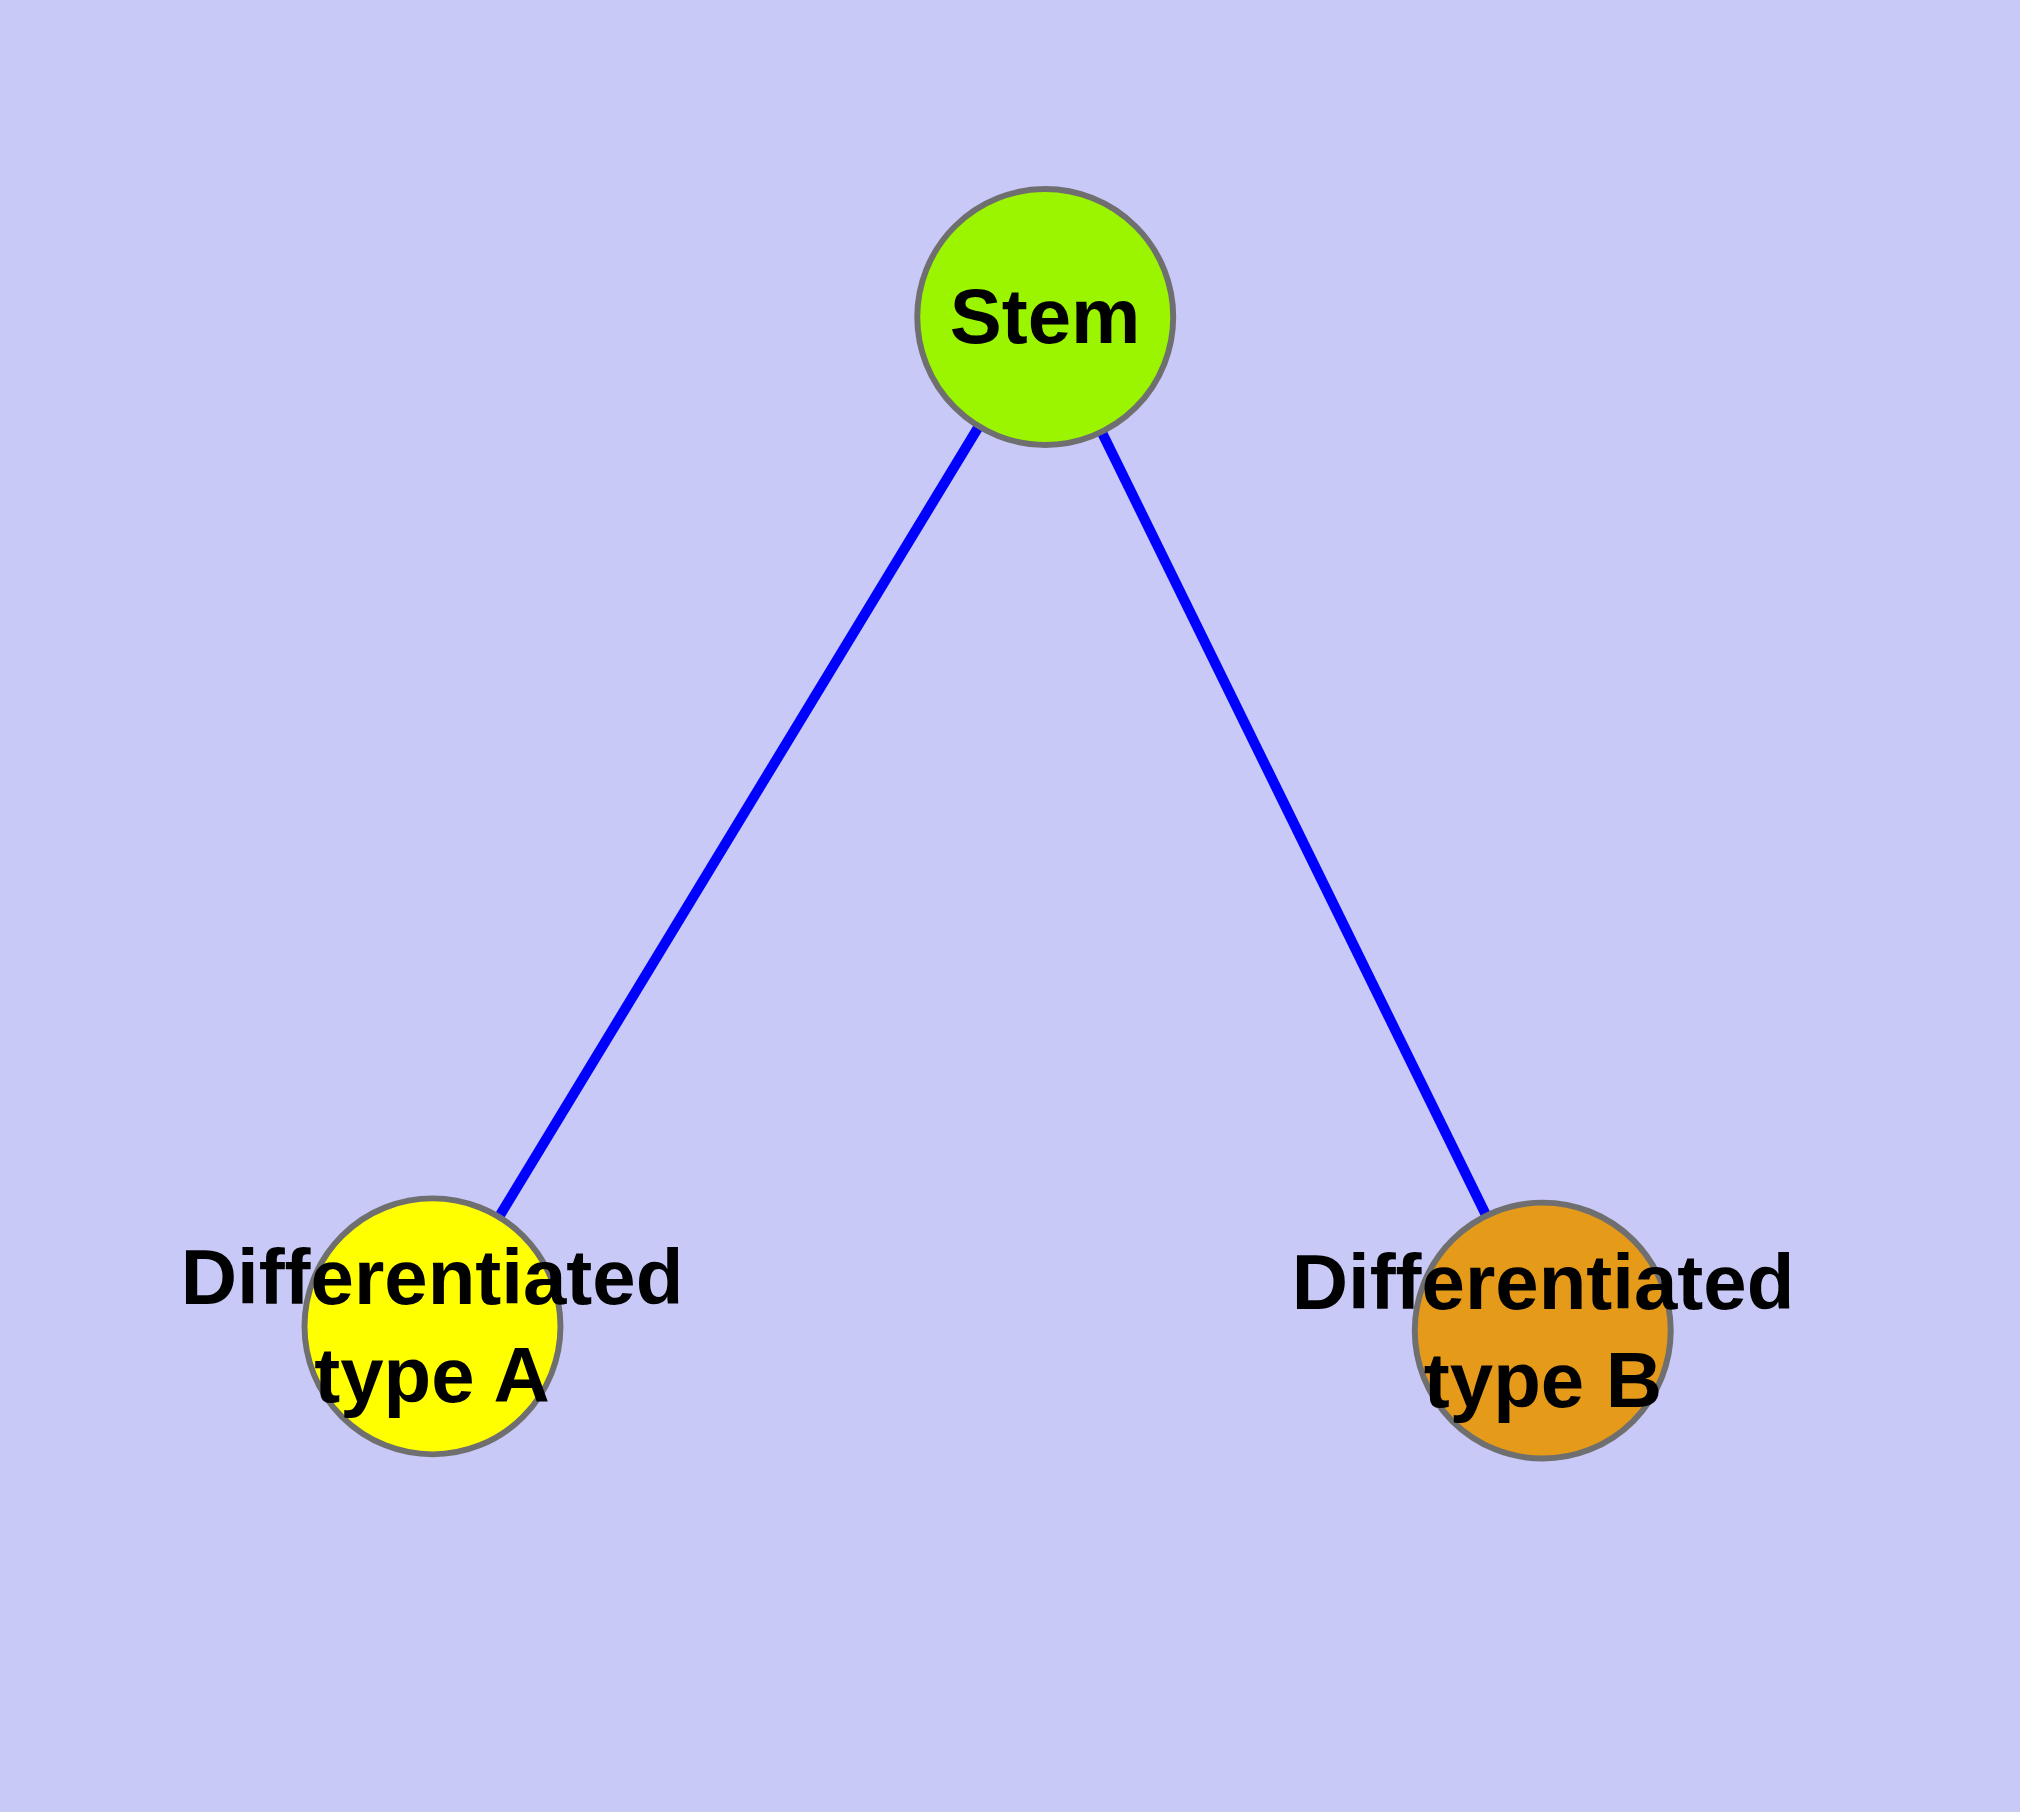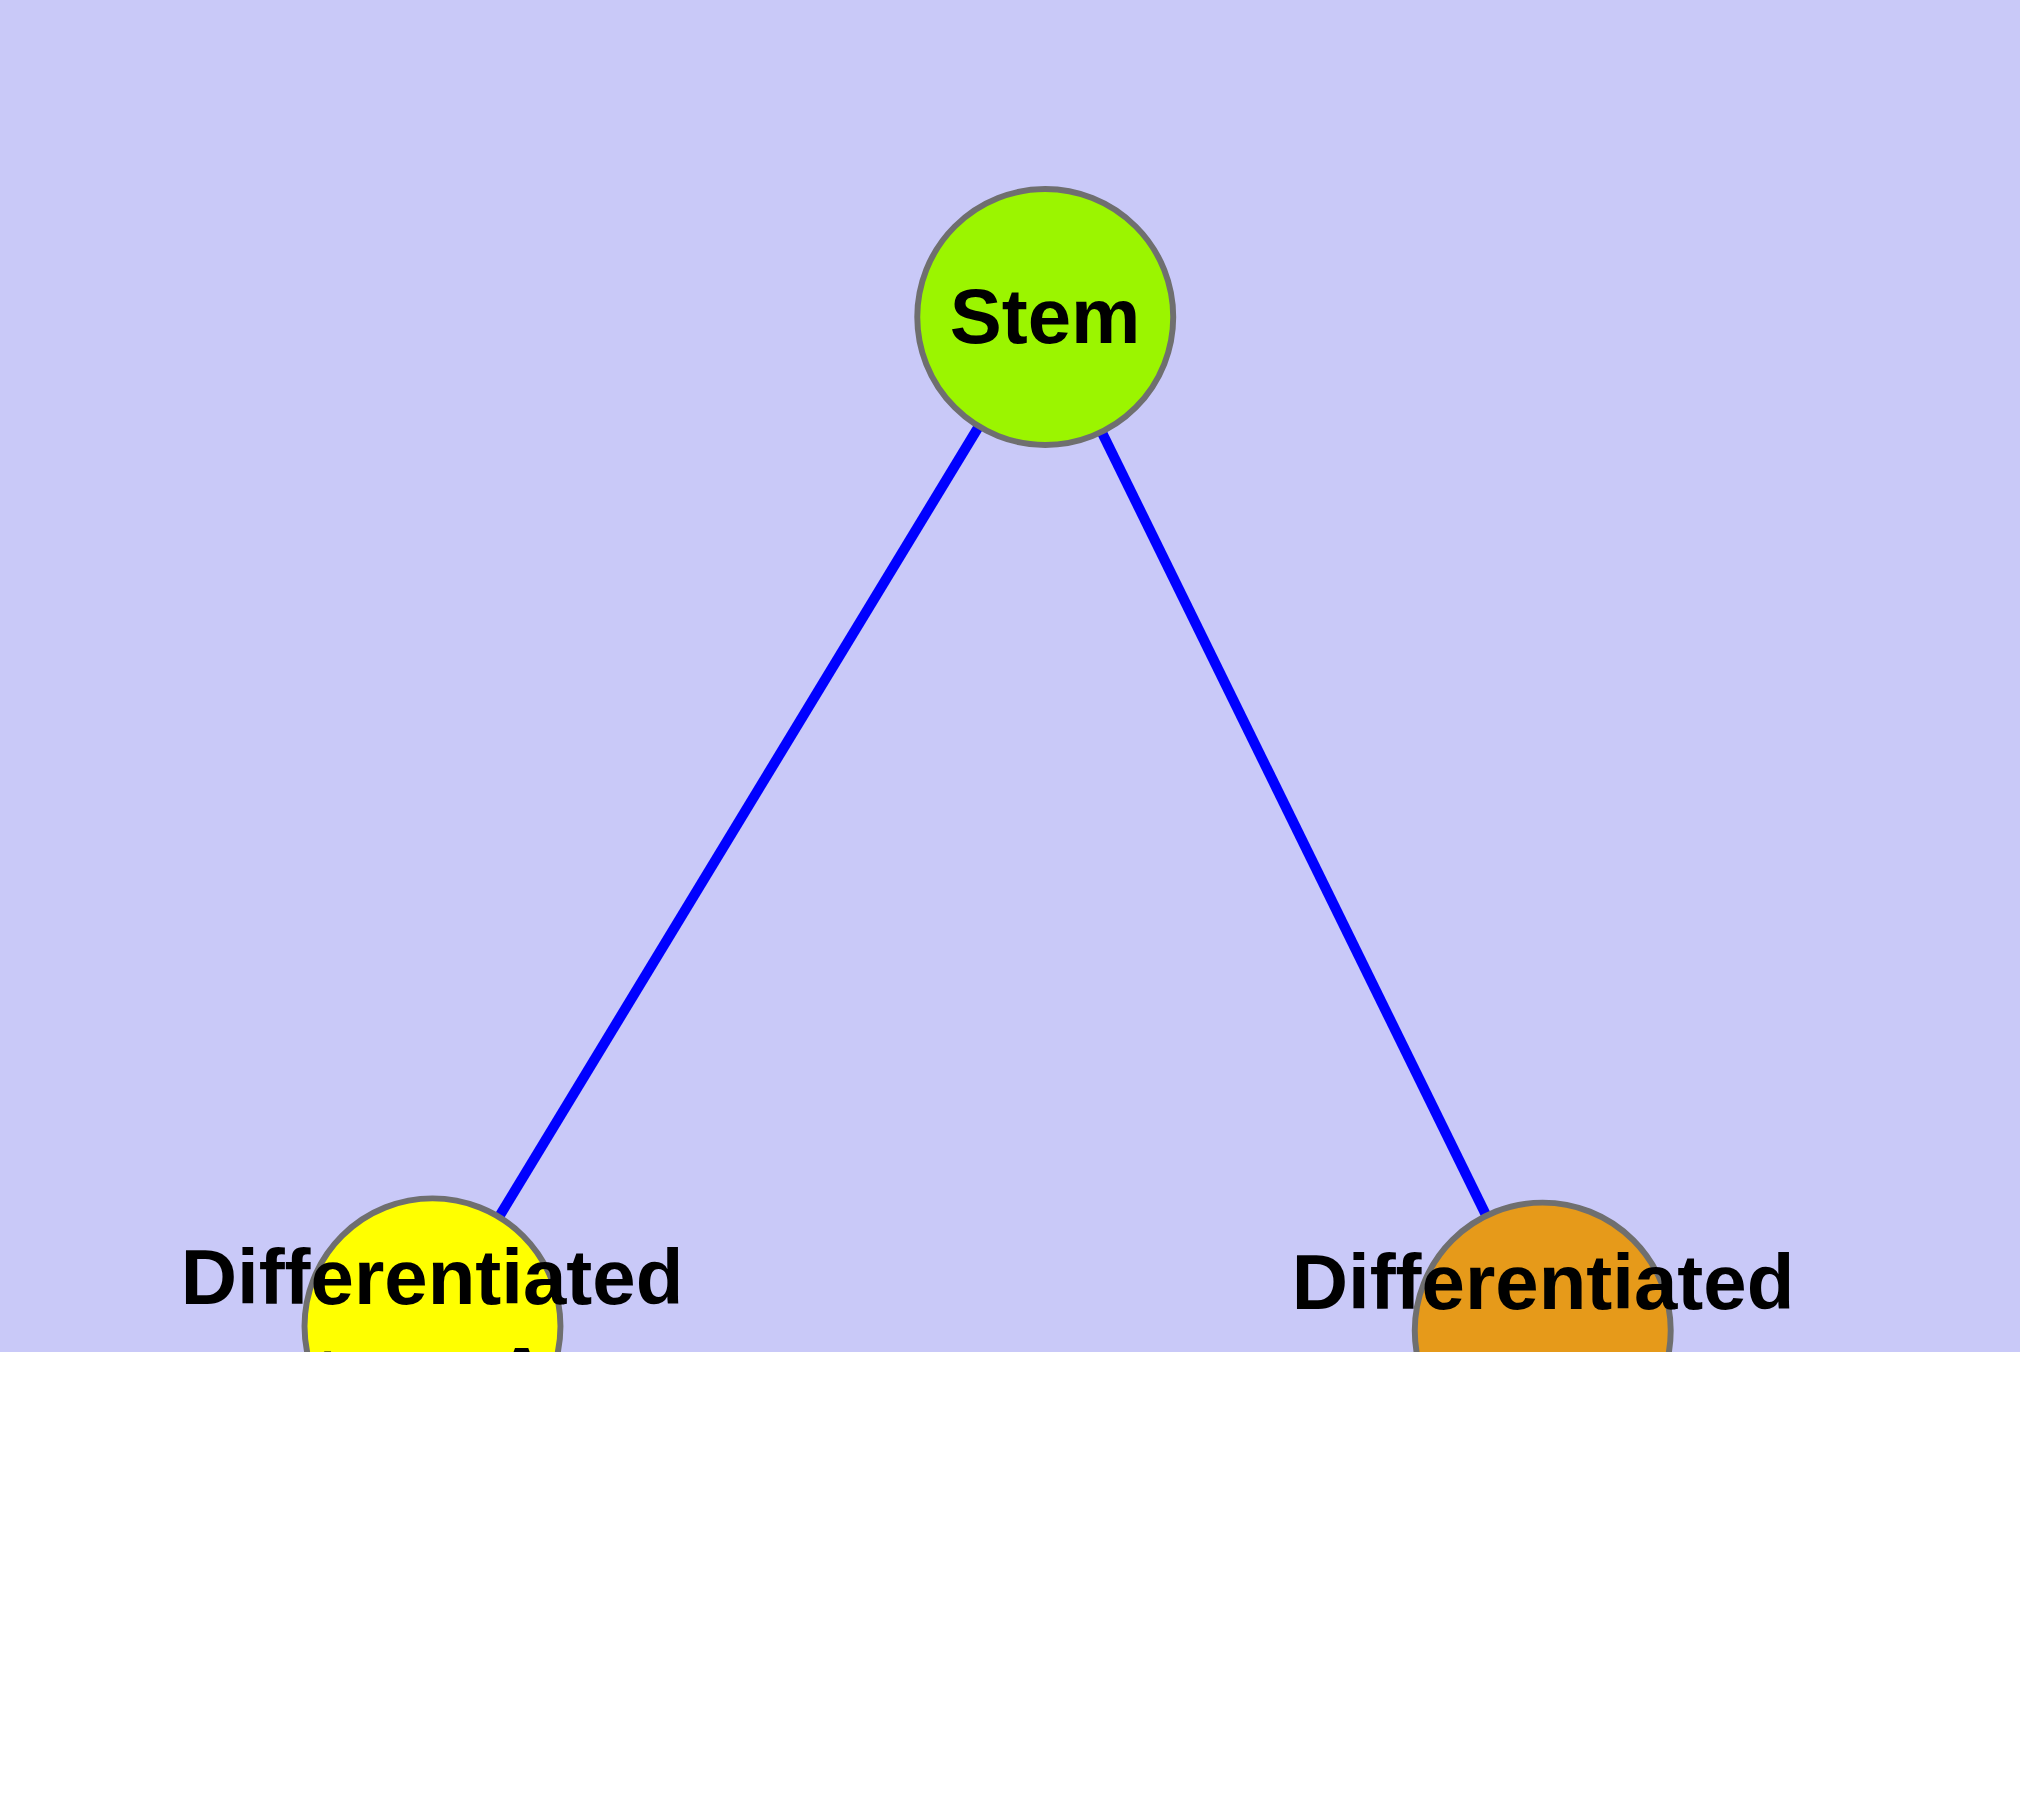--- a/index.html
+++ b/index.html
@@ -2,21 +2,21 @@
 <html style="font-size:13.6px"><head>
 <meta charset="utf-8">
 <style>
   html, body {
     margin: 0;
     padding: 0;
   }
   .canvas {
     position: relative;
     width: 2021px;
-    height: 1352px;
+    height: 1812px;
     overflow: hidden;
     background: #C9C9F8; 
   }
   .canvas svg {
     position: absolute;
     left: 0;
     top: 0;
     display: block;
   }
   .edge {

